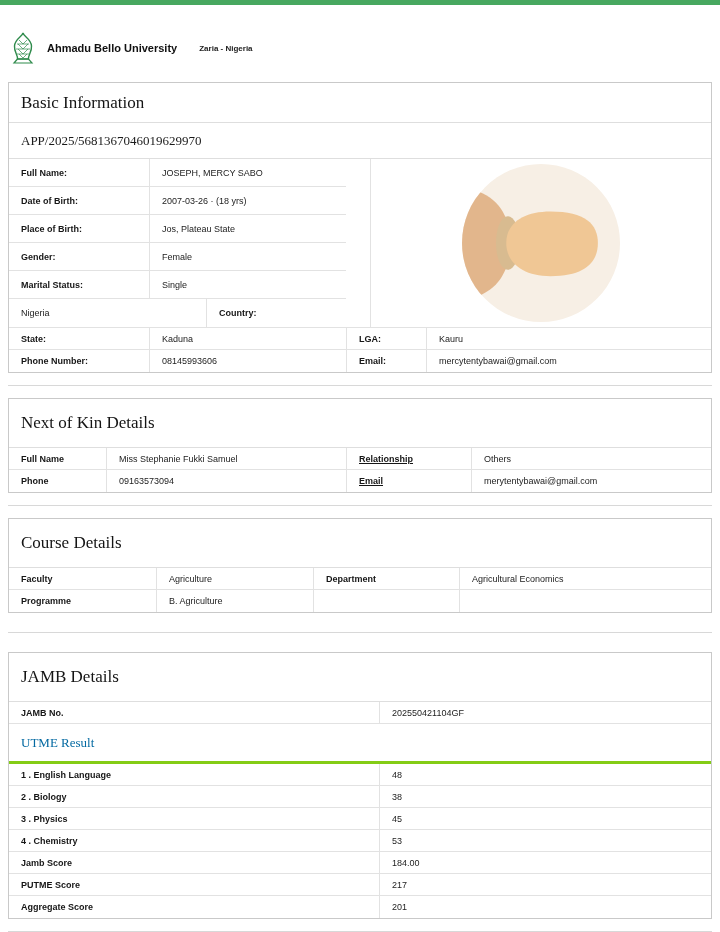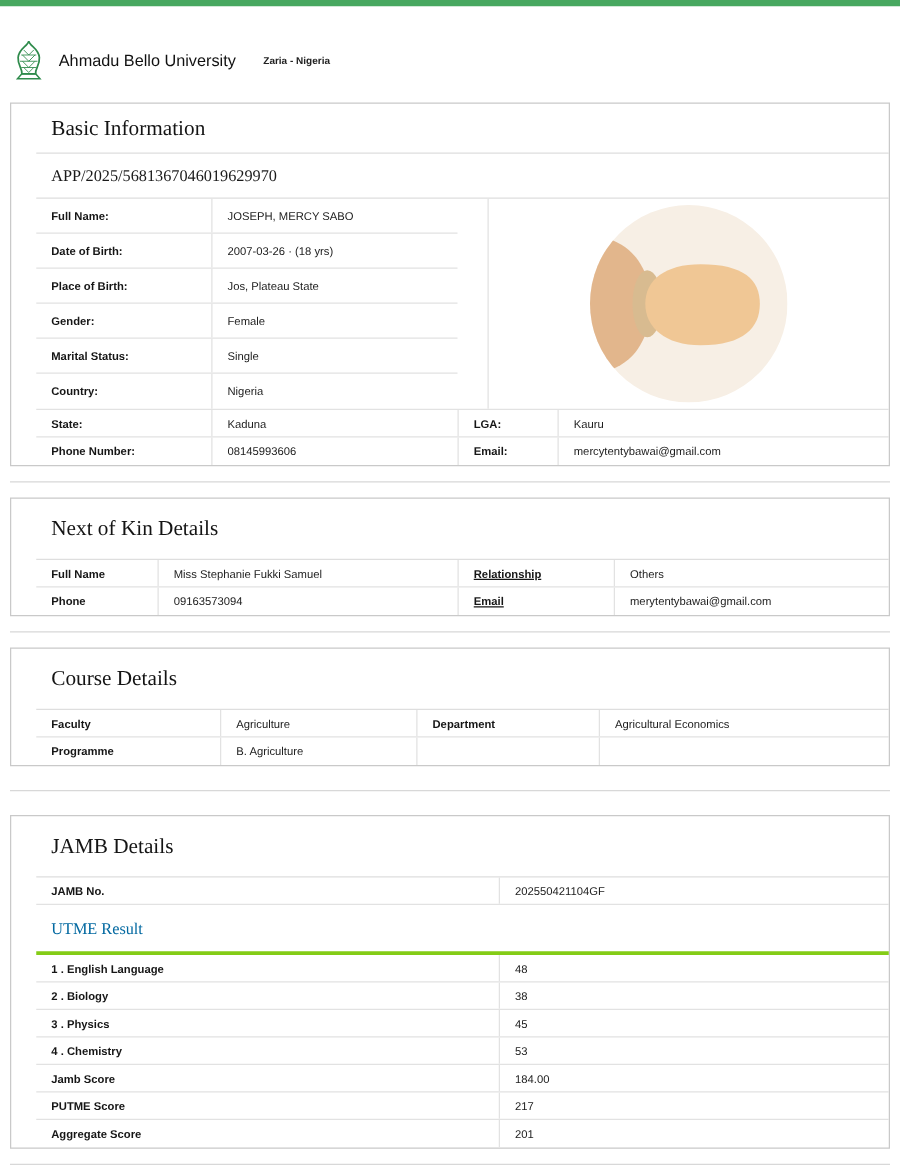--- a/index.html
+++ b/index.html
@@ -1,23 +1,23 @@
 <!DOCTYPE html>
 <html><head>
 <meta charset="utf-8">
 <style>
   html,body{margin:0;padding:0;background:#fff;}
   body{width:720px;font-family:"Liberation Sans",sans-serif;color:#1a1a1a;}
   .page{width:720px;height:932px;overflow:hidden;background:#fff;}
   .topbar{height:5px;background:#48a860;}
   .hdr{display:flex;align-items:center;padding:24px 0 0 10px;height:38px;}
   .hdr .logo{width:26px;height:32px;flex:none;display:flex;align-items:center;}
-  .uni-name{font-weight:400;font-size:13px;margin-left:11px;color:#111;}
+  .uni-name{font-weight:700;font-size:11px;margin-left:11px;color:#111;}
   .uni-loc{font-weight:700;font-size:8px;margin-left:22px;color:#222;}
-  .panel{margin:0 8px;border:1px solid #c9c9c9;background:#fff;box-sizing:border-box;padding-left:20px;}
+  .panel{margin:0 8px;border:1px solid #c9c9c9;background:#fff;box-sizing:border-box;}
   .sec-title{font-family:"Liberation Serif",serif;font-size:17px;color:#141414;
              padding-left:12px;border-bottom:1px solid #dedede;display:flex;align-items:center;}
   .tb{height:39px;} .tn{height:48px;}
   .mt-basic{margin-top:15px;}
   .app-row{height:35px;border-bottom:1px solid #dedede;font-family:"Liberation Serif",serif;
            font-size:13px;color:#1a1a1a;display:flex;align-items:center;padding-left:12px;}
   .row{display:flex;align-items:stretch;border-bottom:1px solid #e2e2e2;box-sizing:border-box;}
   .row.last{border-bottom:none;}
   .h28{height:28px;} .h22{height:22px;}
   .cell{display:flex;align-items:center;padding-left:12px;box-sizing:border-box;
@@ -78,22 +78,22 @@
         </div>
         <div class="row h28">
           <div class="cell lbl w140">Gender:</div>
           <div class="cell val fill">Female</div>
         </div>
         <div class="row h28">
           <div class="cell lbl w140">Marital Status:</div>
           <div class="cell val fill">Single</div>
         </div>
         <div class="row h28">
+          <div class="cell val fill">Nigeria</div>
           <div class="cell lbl w140">Country:</div>
-          <div class="cell val fill">Nigeria</div>
         </div>
       </div>
       <div class="bi-photo">
         <svg viewBox="0 0 100 100" width="158" height="158" aria-hidden="true">
           <defs>
               <clipPath id="avc">
                 <circle cx="50" cy="50" r="50"></circle>
               </clipPath>
             </defs>
           <circle cx="50" cy="50" r="50" fill="#f7efe5"></circle>

